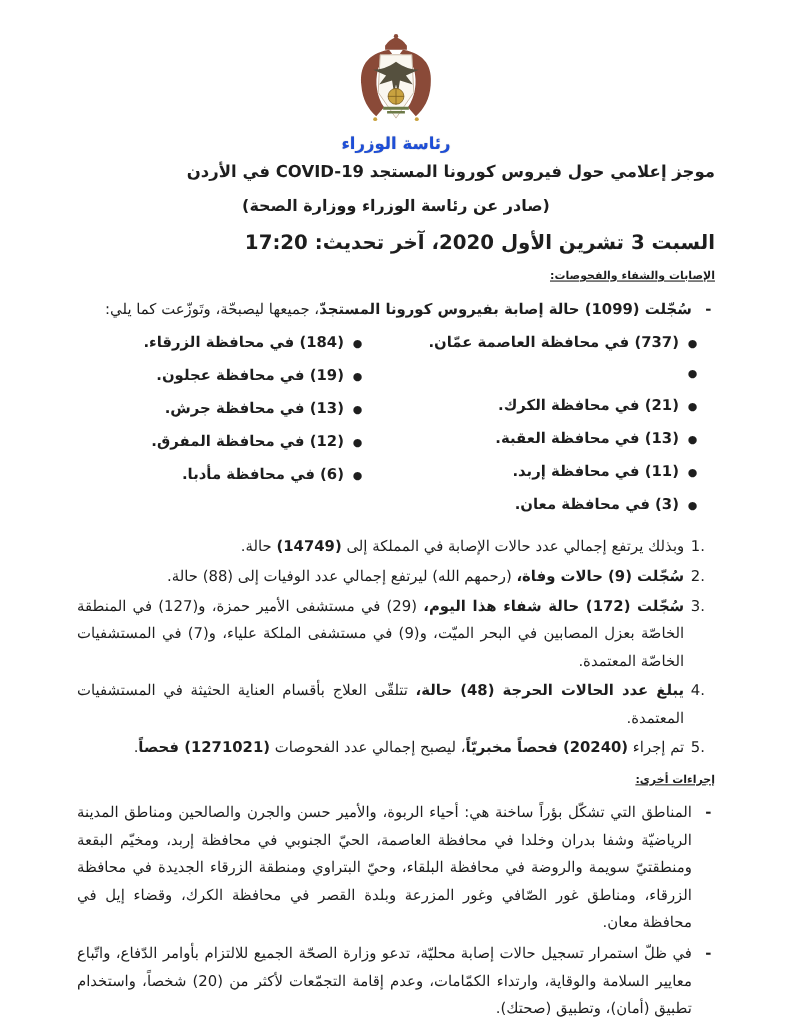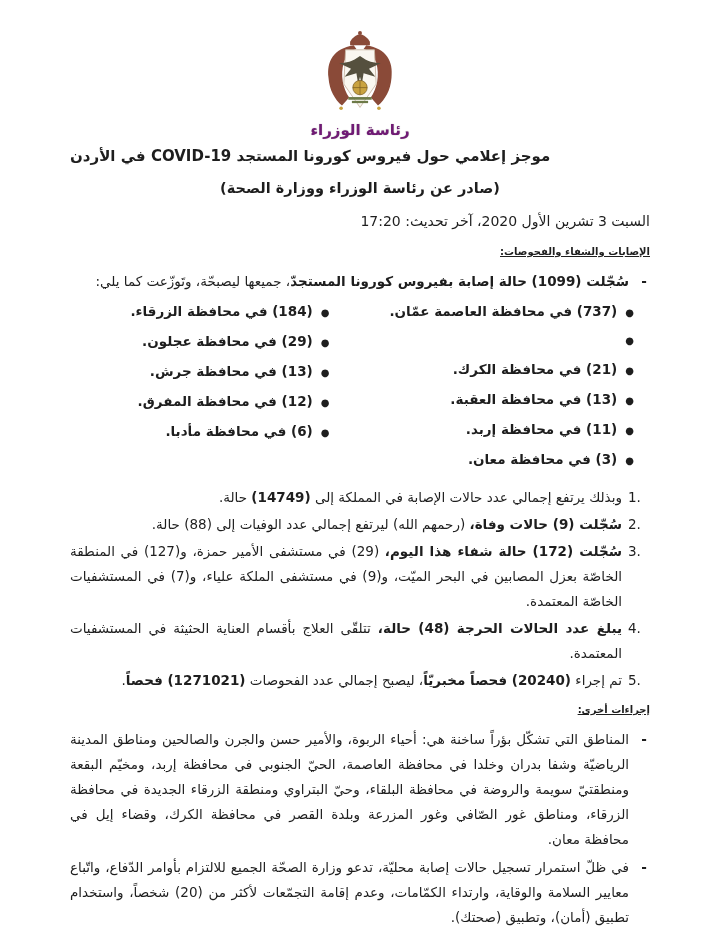--- a/index.html
+++ b/index.html
@@ -2,26 +2,26 @@
 <html lang="ar" dir="rtl"><head>
 <meta charset="utf-8">
 <style>
   html,body{margin:0;padding:0;background:#ffffff;}
   body{width:720px;height:931px;overflow:hidden;font-family:"DejaVu Sans",sans-serif;}
   .page{box-sizing:border-box;width:720px;height:931px;padding:30px 70px 8px 70px;direction:rtl;color:#1e1e1e;overflow:hidden;}
 
   
   .logo-wrap{text-align:center;margin-bottom:6px;}
   .crest{width:116px;height:90px;display:block;margin:0 auto;}
-  .logo-caption{font-weight:bold;font-size:15px;color:#701a75;margin-top:1px;text-shadow:0 0 1px rgba(90,85,80,.55);}
+  .logo-caption{font-weight:bold;font-size:15px;color:#1d4ed8;margin-top:1px;text-shadow:0 0 1px rgba(90,85,80,.55);}
 
   
-  .title{text-align:left;font-weight:bold;font-size:15px;line-height:22px;margin-bottom:10px;}
+  .title{text-align:right;font-weight:bold;font-size:15px;line-height:22px;margin-bottom:10px;}
   .subtitle{text-align:center;font-weight:bold;font-size:14.5px;line-height:22px;margin-bottom:12px;}
-  .date-line{font-weight:normal;font-size:14px;line-height:20px;margin-bottom:10px;}
+  .date-line{font-weight:bold;font-size:18px;line-height:20px;margin-bottom:10px;}
   .section-heading{font-weight:bold;font-size:10px;line-height:22px;text-decoration:underline;margin-bottom:6px;}
 
   
   .dash-item{display:flex;gap:9px;font-size:13.5px;line-height:25px;margin-bottom:3px;}
   .dash-marker{font-weight:bold;flex:0 0 12px;text-align:center;}
   .dash-text{flex:1;text-align:justify;}
   .seg-b{font-weight:bold;}
 
   
   .gov-columns{display:flex;padding-right:16px;margin:0 0 10px 0;}
@@ -104,21 +104,21 @@
           <span>(3) في محافظة معان.</span>
         </li>
     </ul>
     <ul class="gov-col left">
       <li>
           <span class="disc">●</span>
           <span>(184) في محافظة الزرقاء.</span>
         </li>
       <li>
           <span class="disc">●</span>
-          <span>(29) في محافظة عجلون.</span>
+          <span>(19) في محافظة عجلون.</span>
         </li>
       <li>
           <span class="disc">●</span>
           <span>(13) في محافظة جرش.</span>
         </li>
       <li>
           <span class="disc">●</span>
           <span>(12) في محافظة المفرق.</span>
         </li>
       <li>

